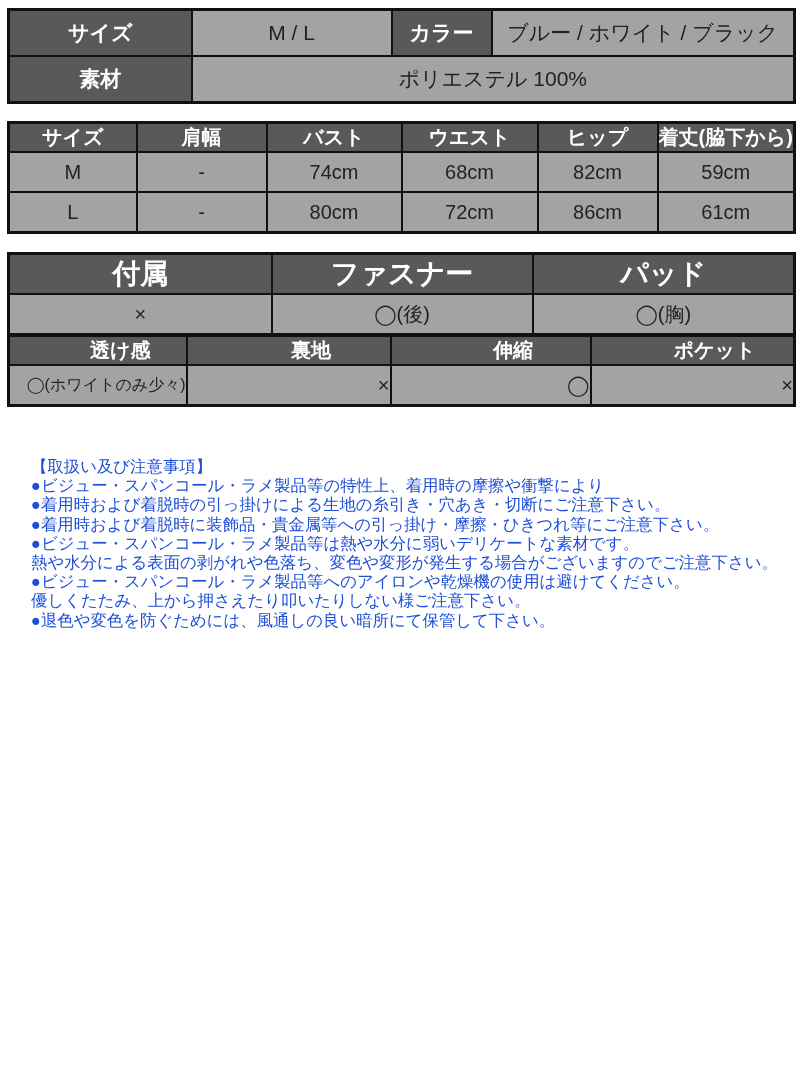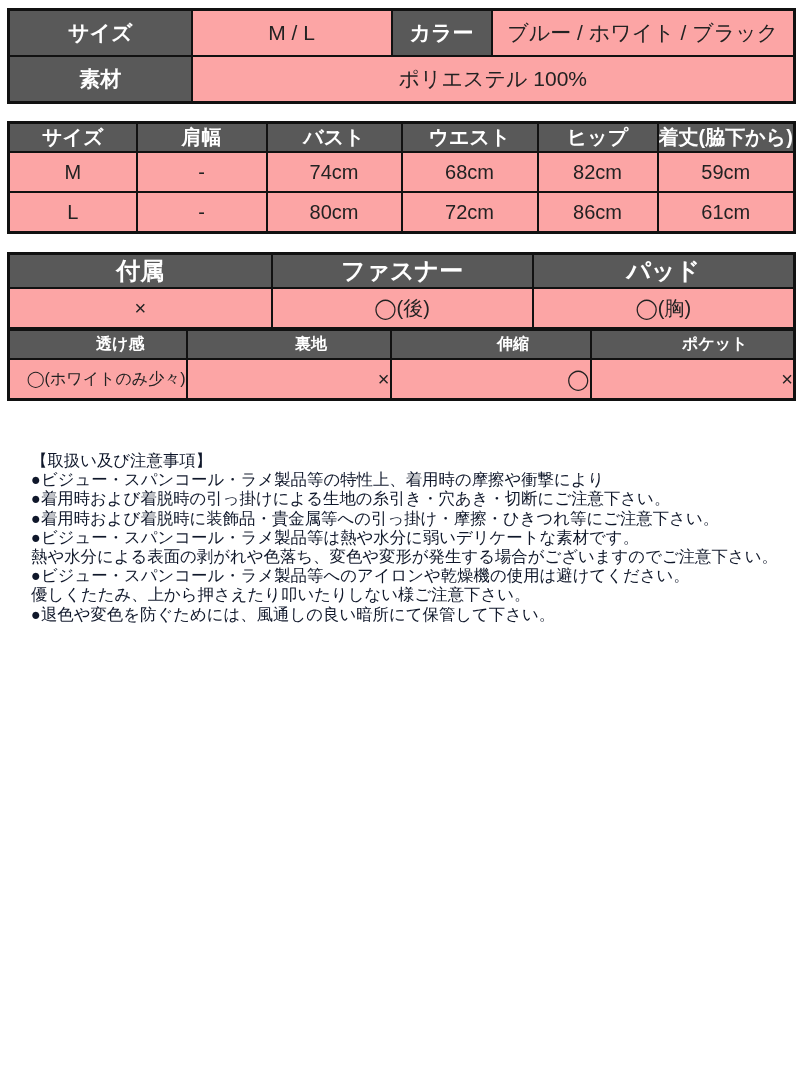--- a/index.html
+++ b/index.html
@@ -30,46 +30,46 @@
     padding: 0;
     overflow: hidden;
     white-space: nowrap;
   }
   th {
     background: #595959;
     color: #ffffff;
     font-weight: bold;
   }
   td {
-    background: #fca5a5;
+    background: #a3a3a3;
     color: #222222;
     font-weight: normal;
   }
   
   .t1 th, .t1 td { height: 44px; font-size: 21px; }
   
   .t2 { margin-top: 17px; }
   .t2 th { height: 26px; font-size: 20px; }
   .t2 td { height: 38px; font-size: 20px; }
   .t2 th.small { font-size: 20px; }
   
   .t3a { margin-top: 18px; border-bottom-width: 2px; }
-  .t3a th { height: 25px; font-size: 24px; margin-top: 42px; }
+  .t3a th { height: 25px; font-size: 28px; margin-top: 42px; }
   .t3a td { height: 38px; font-size: 20px; }
   
   .t3b { margin-top: 0; border-top-width: 2px; }
-  .t3b th { height: 27px; font-size: 16px; padding-left: 45px; }
+  .t3b th { height: 27px; font-size: 20px; padding-left: 45px; }
   .t3b td { height: 38px; font-size: 20px; text-align: right; }
   .t3b td.small-val { font-size: 16px; }
   
   .notes {
     margin: 50px 0 0 24px;
     font-size: 16.4px;
     line-height: 19.2px;
-    color: #0f172a;
+    color: #1d4ed8;
     white-space: nowrap;
   }
   .notes div { height: 19.2px; }
 </style>
 </head>
 <body>
 
 <div class="page">
 
   <table class="t1">

